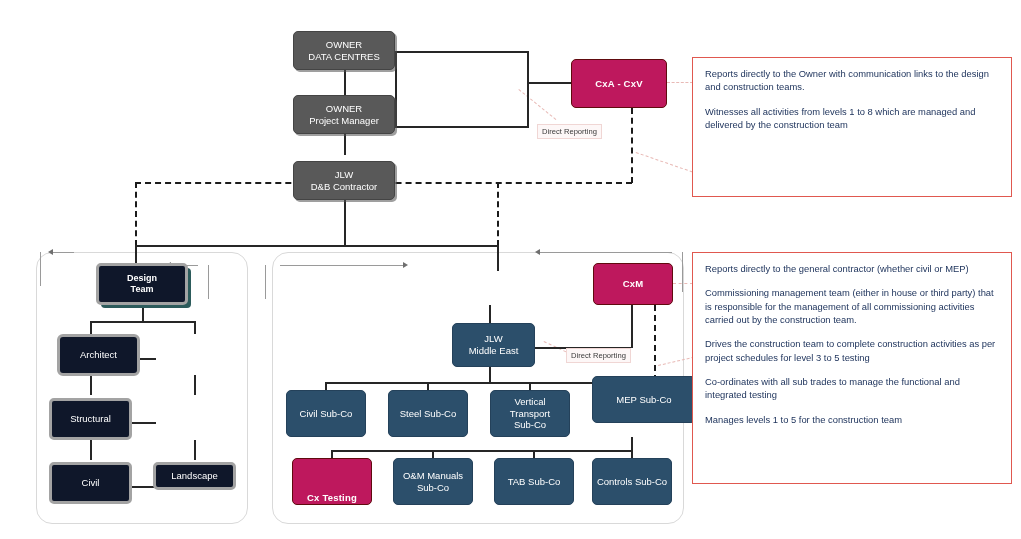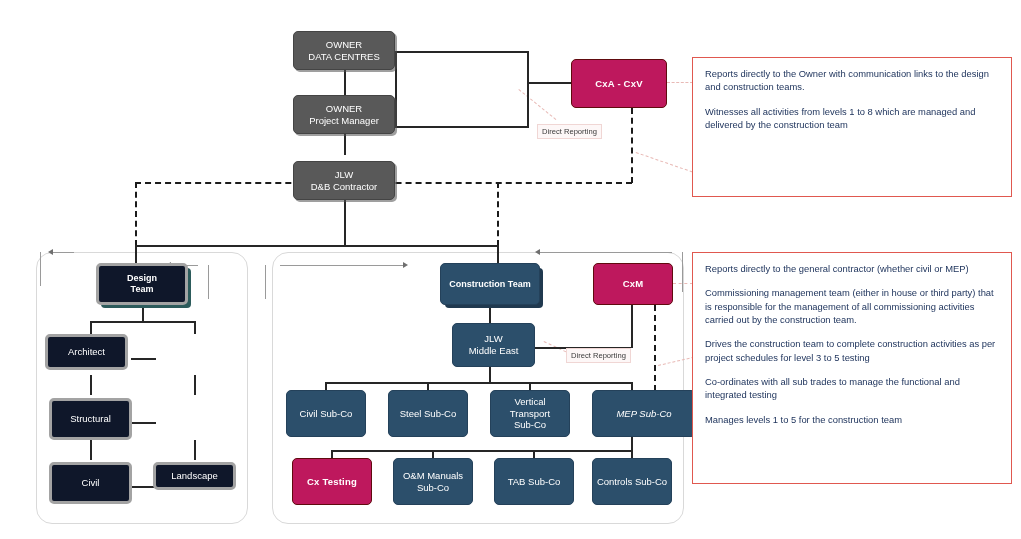--- a/index.html
+++ b/index.html
@@ -200,21 +200,21 @@
   <div class="ln lnh" style="left:131px;top:422px;width:25px;"></div>
   <div class="ln lnv" style="left:90px;top:440px;height:20px;"></div>
   <div class="ln lnv" style="left:194px;top:440px;height:20px;"></div>
   <div class="ln lnh" style="left:131px;top:486px;width:25px;"></div>
 
   <div class="node teal shadow3d" style="left:96px;top:263px;width:92px;height:42px;">
     <span class="lbl">Design
 Team</span>
   </div>
 
-  <div class="node teal plain" style="left:45px;top:334px;width:83px;height:36px;">
+  <div class="node teal plain" style="left:57px;top:334px;width:83px;height:42px;border-radius:6px;">
     <span class="lbl">Architect</span>
   </div>
 
 
   <div class="node teal plain" style="left:49px;top:398px;width:83px;height:42px;">
     <span class="lbl">Structural</span>
   </div>
 
 
   <div class="node teal plain" style="left:49px;top:462px;width:83px;height:42px;">
@@ -238,23 +238,20 @@
 
   <div class="ln lnv" style="left:631px;top:437px;height:14px;"></div>
   <div class="ln lnh" style="left:331px;top:450px;width:300px;"></div>
   <div class="ln lnv" style="left:331px;top:450px;height:9px;"></div>
   <div class="ln lnv" style="left:432px;top:450px;height:9px;"></div>
   <div class="ln lnv" style="left:533px;top:450px;height:9px;"></div>
   <div class="ln lnv" style="left:631px;top:450px;height:9px;"></div>
 
   <div class="dln dlnv" style="left:654px;top:305px;height:86px;"></div>
 
-  <div class="node navy shadow3d" style="left:440px;top:263px;width:100px;height:42px;">
-    <span class="lbl">Construction Team</span>
-  </div>
 
   <div class="node maroon" style="left:593px;top:263px;width:80px;height:42px;">
     <span class="lbl">CxM</span>
   </div>
 
   <div class="node navy plain" style="left:452px;top:323px;width:83px;height:44px;">
     <span class="lbl">JLW
 Middle East</span>
   </div>
 
@@ -264,25 +261,25 @@
 
   <div class="node navy plain" style="left:388px;top:390px;width:80px;height:47px;">
     <span class="lbl">Steel Sub-Co</span>
   </div>
 
   <div class="node navy plain" style="left:490px;top:390px;width:80px;height:47px;">
     <span class="lbl">Vertical Transport
 Sub-Co</span>
   </div>
 
-  <div class="node navy plain" style="left:592px;top:390px;width:104px;height:47px;font-style:italic;">
+  <div class="node navy plain" style="left:592px;top:376px;width:104px;height:47px;">
     <span class="lbl">MEP Sub-Co</span>
   </div>
 
-  <div class="node maroon" style="left:292px;top:458px;width:80px;height:47px;">
+  <div class="node maroon" style="left:292px;top:458px;width:80px;height:47px;align-items:flex-end;">
     <span class="lbl">Cx Testing</span>
   </div>
 
   <div class="node navy plain" style="left:393px;top:458px;width:80px;height:47px;">
     <span class="lbl">O&amp;M Manuals
 Sub-Co</span>
   </div>
 
   <div class="node navy plain" style="left:494px;top:458px;width:80px;height:47px;">
     <span class="lbl">TAB Sub-Co</span>

